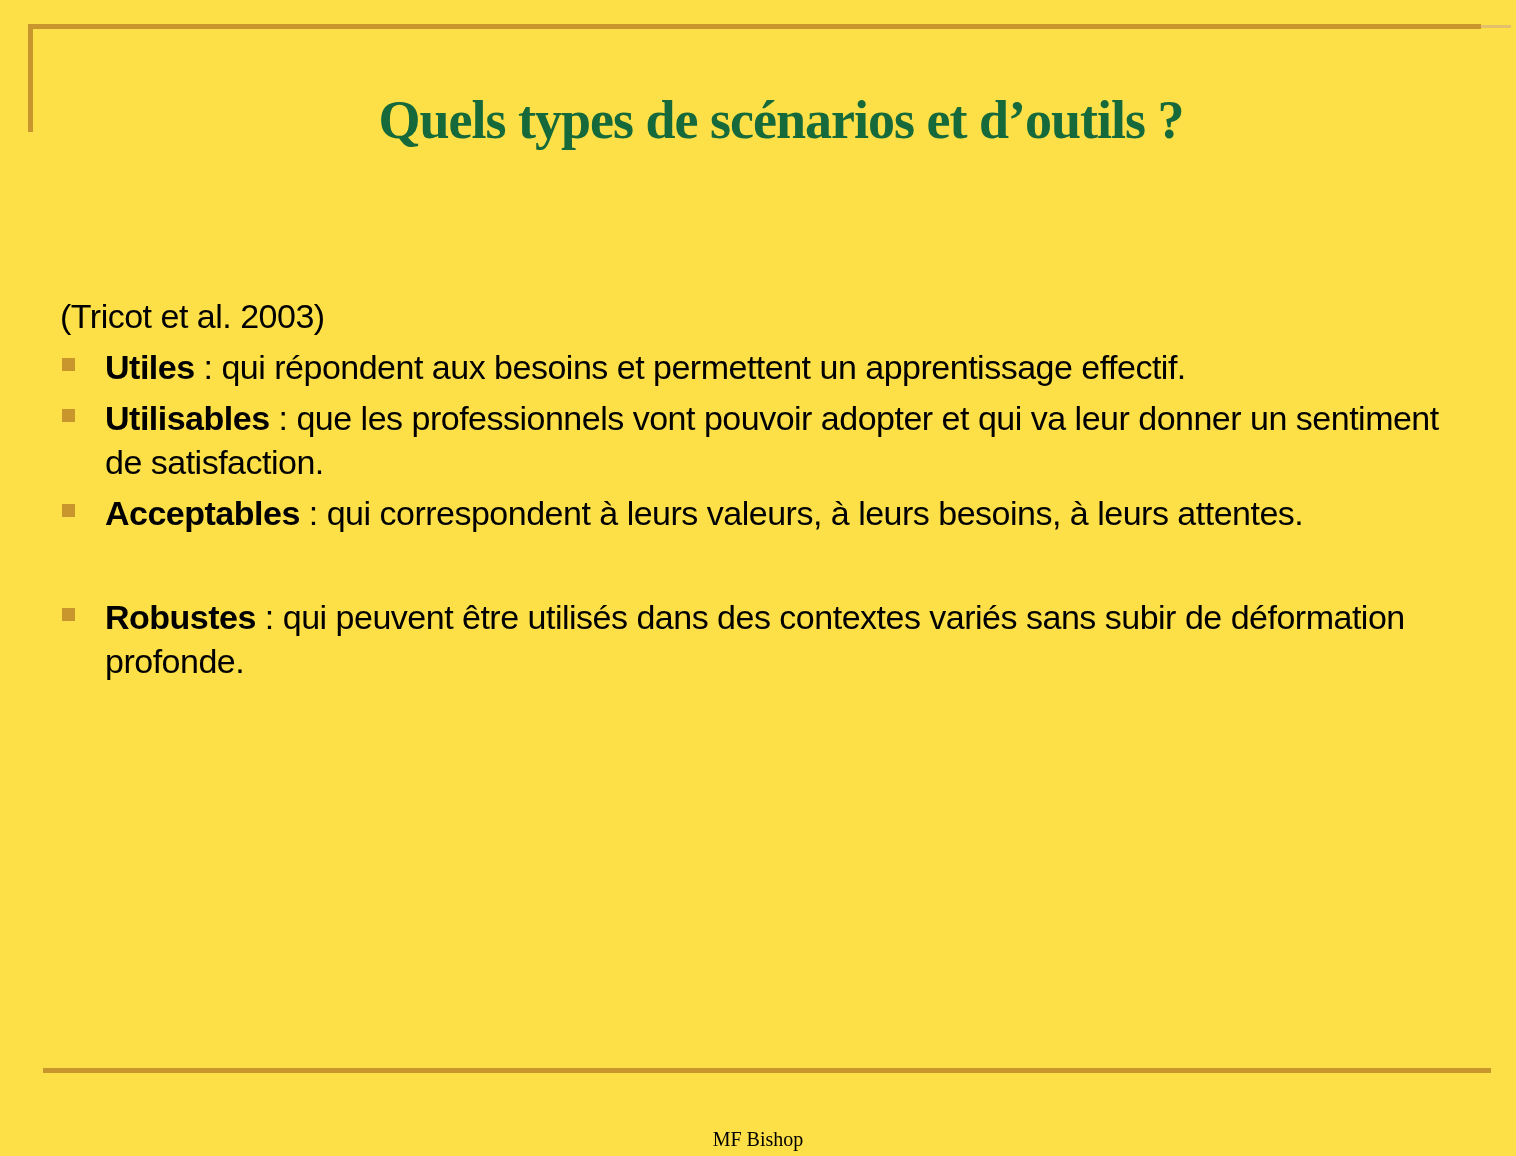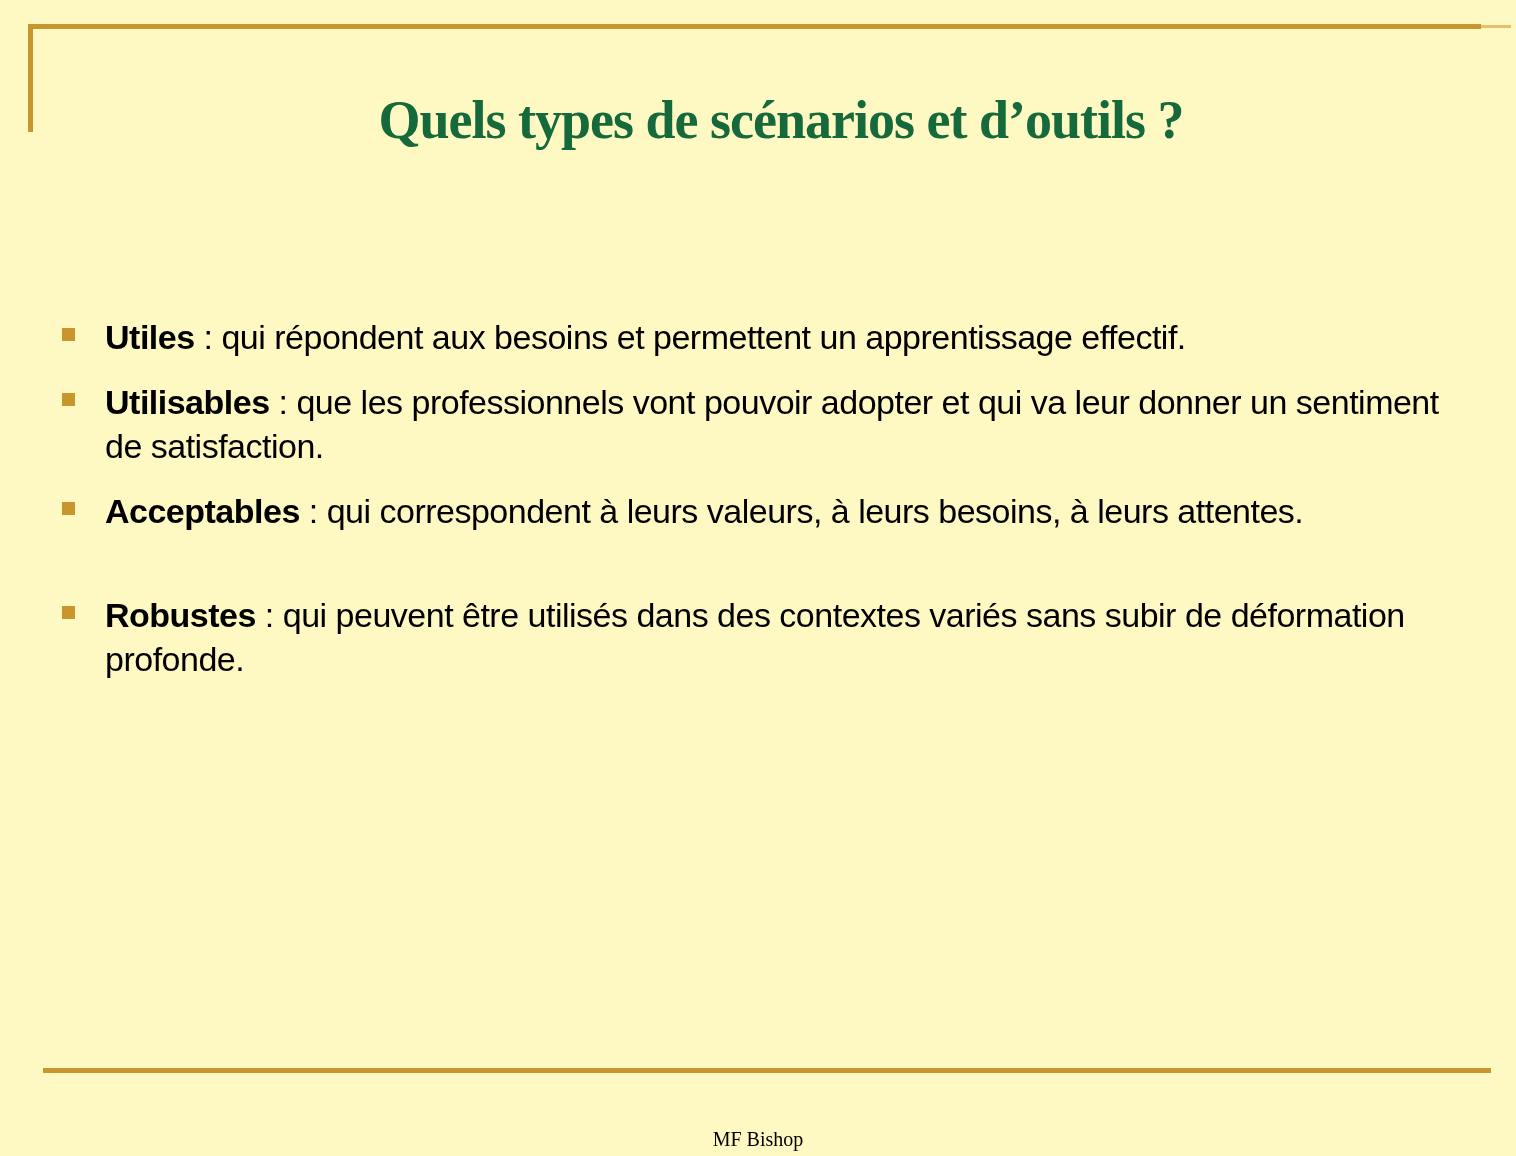--- a/index.html
+++ b/index.html
@@ -10,21 +10,21 @@
     height: 1156px;
     background: #ffffff;
     font-family: "Liberation Sans", sans-serif;
     overflow: hidden;
   }
 
   .slide {
     position: relative;
     width: 1516px;
     height: 1156px;
-    background: #fef9c3;
+    background: #fde047;
   }
 
   
   .top-rule {
     position: absolute;
     left: 28px; top: 24px;
     width: 1453px; height: 5px;
     background: var(--gold, #C8962C);
   }
   .top-rule-tail {
@@ -72,21 +72,21 @@
 
   .section-heading {
     font-weight: normal;
   }
 
   .section + .section { margin-top: 60px; }
 
   .bullet-item {
     position: relative;
     padding-left: 45px;
-    margin-top: 21px;
+    margin-top: 7px;
   }
 
   .bullet-square {
     position: absolute;
     left: 2px; top: 13px;
     width: 13px; height: 13px;
     background: var(--gold, #C8962C);
   }
 
   .bullet-term { font-weight: bold; }
@@ -110,20 +110,21 @@
   <div class="top-rule"></div>
   <div class="top-rule-tail"></div>
   <div class="left-rule"></div>
   <div class="bottom-rule"></div>
 
   <h1 class="title">Quels types de scénarios et d’outils ?</h1>
 
   <div class="content">
 
     <div class="section">
+      <div class="section-heading">(Tricot et al. 2003)</div>
 
       <div class="bullet-item">
         <span class="bullet-square"></span>
         <span class="bullet-text"><b class="bullet-term">Utiles</b><span> : qui répondent aux besoins et permettent un apprentissage effectif.</span></span>
       </div>
 
       <div class="bullet-item">
         <span class="bullet-square"></span>
         <span class="bullet-text"><b class="bullet-term">Utilisables</b><span> : que les professionnels vont pouvoir adopter et qui va leur donner un sentiment de satisfaction.</span></span>
       </div>

